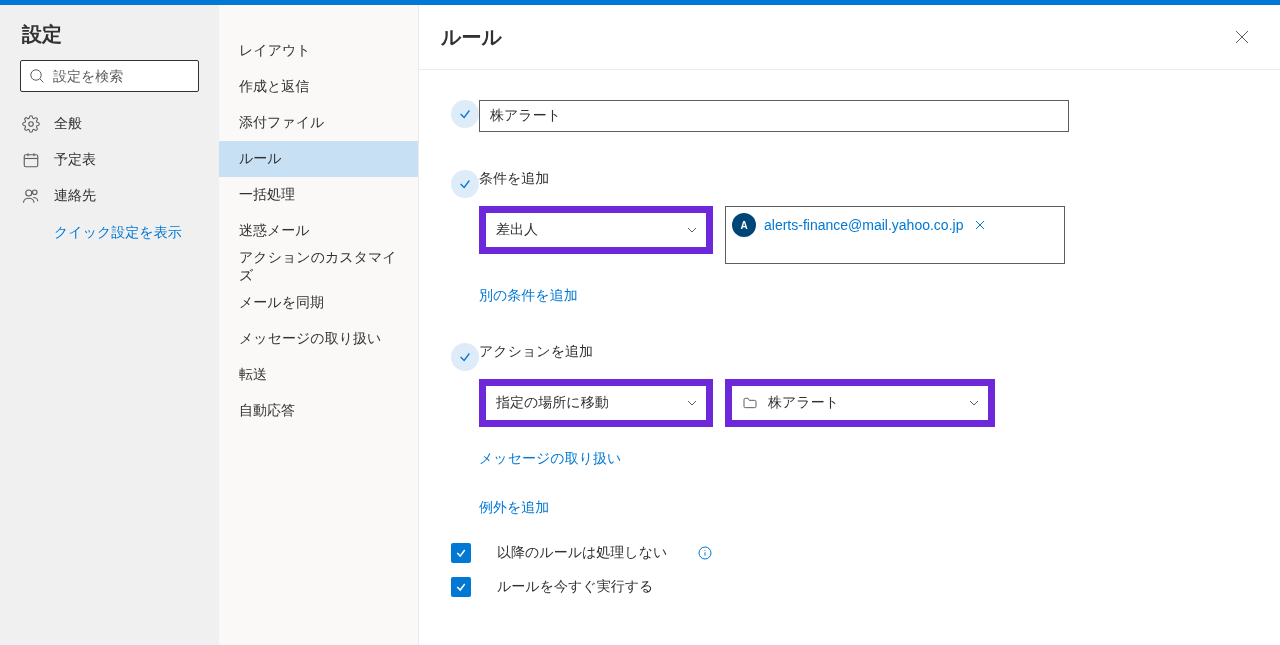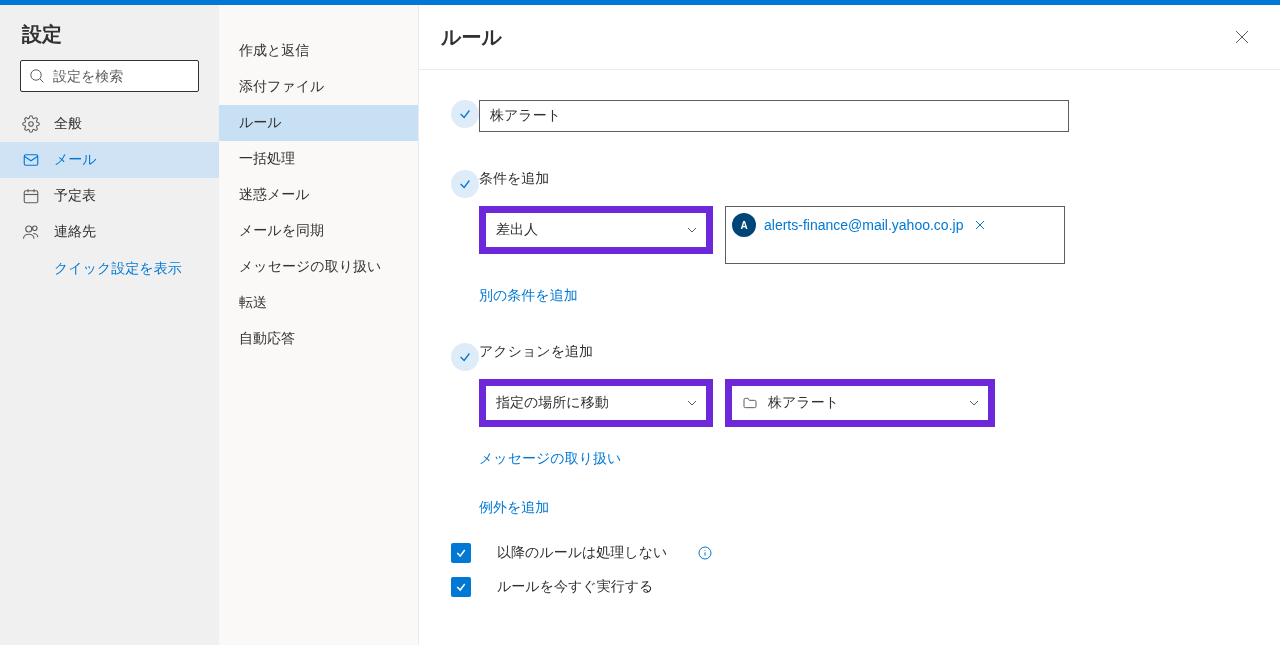--- a/index.html
+++ b/index.html
@@ -95,29 +95,20 @@
     <ul class="nav1">
       <li>
         <span>
           <svg width="18" height="18" viewBox="0 0 24 24" fill="none" stroke="currentColor" stroke-width="1.5">
             <circle cx="12" cy="12" r="3"></circle>
             <path d="M19.4 15a1.7 1.7 0 0 0 .34 1.87l.06.06a2 2 0 1 1-2.83 2.83l-.06-.06a1.7 1.7 0 0 0-1.87-.34 1.7 1.7 0 0 0-1.03 1.56V21a2 2 0 1 1-4 0v-.09A1.7 1.7 0 0 0 9 19.4a1.7 1.7 0 0 0-1.87.34l-.06.06a2 2 0 1 1-2.83-2.83l.06-.06A1.7 1.7 0 0 0 4.6 15a1.7 1.7 0 0 0-1.56-1.03H3a2 2 0 1 1 0-4h.09A1.7 1.7 0 0 0 4.6 9a1.7 1.7 0 0 0-.34-1.87l-.06-.06a2 2 0 1 1 2.83-2.83l.06.06A1.7 1.7 0 0 0 9 4.6a1.7 1.7 0 0 0 1.03-1.56V3a2 2 0 1 1 4 0v.09c0 .67.4 1.27 1.03 1.51A1.7 1.7 0 0 0 17 4.26l.06-.06a2 2 0 1 1 2.83 2.83l-.06.06A1.7 1.7 0 0 0 19.4 9c.24.63.84 1.03 1.51 1.03H21a2 2 0 1 1 0 4h-.09a1.7 1.7 0 0 0-1.51 1.03z"></path>
           </svg>
         </span>
         <span>全般</span>
       </li>
-      <li class="active">
-        <span>
-          <svg width="18" height="18" viewBox="0 0 24 24" fill="none" stroke="currentColor" stroke-width="1.5">
-            <rect x="3" y="5" width="18" height="14" rx="2"></rect>
-            <path d="M3 7l9 6 9-6"></path>
-          </svg>
-        </span>
-        <span>メール</span>
-      </li>
       <li>
         <span>
           <svg width="18" height="18" viewBox="0 0 24 24" fill="none" stroke="currentColor" stroke-width="1.5">
             <rect x="3" y="5" width="18" height="16" rx="2"></rect>
             <line x1="3" y1="10" x2="21" y2="10"></line>
             <line x1="8" y1="3" x2="8" y2="7"></line>
               <line x1="16" y1="3" x2="16" y2="7"></line>
           </svg>
         </span>
         <span>予定表</span>
@@ -133,33 +124,39 @@
         </span>
         <span>連絡先</span>
       </li>
     </ul>
     <div class="quick">クイック設定を表示</div>
   </div>
 
   <div class="col2">
     <ul class="nav2">
       <li>
+          <span>レイアウト</span>
+        </li>
+      <li>
           <span>作成と返信</span>
         </li>
       <li>
           <span>添付ファイル</span>
         </li>
       <li class="active">
           <span>ルール</span>
         </li>
       <li>
           <span>一括処理</span>
         </li>
       <li>
           <span>迷惑メール</span>
+        </li>
+      <li>
+          <span>アクションのカスタマイズ</span>
         </li>
       <li>
           <span>メールを同期</span>
         </li>
       <li>
           <span>メッセージの取り扱い</span>
         </li>
       <li>
           <span>転送</span>
         </li>

